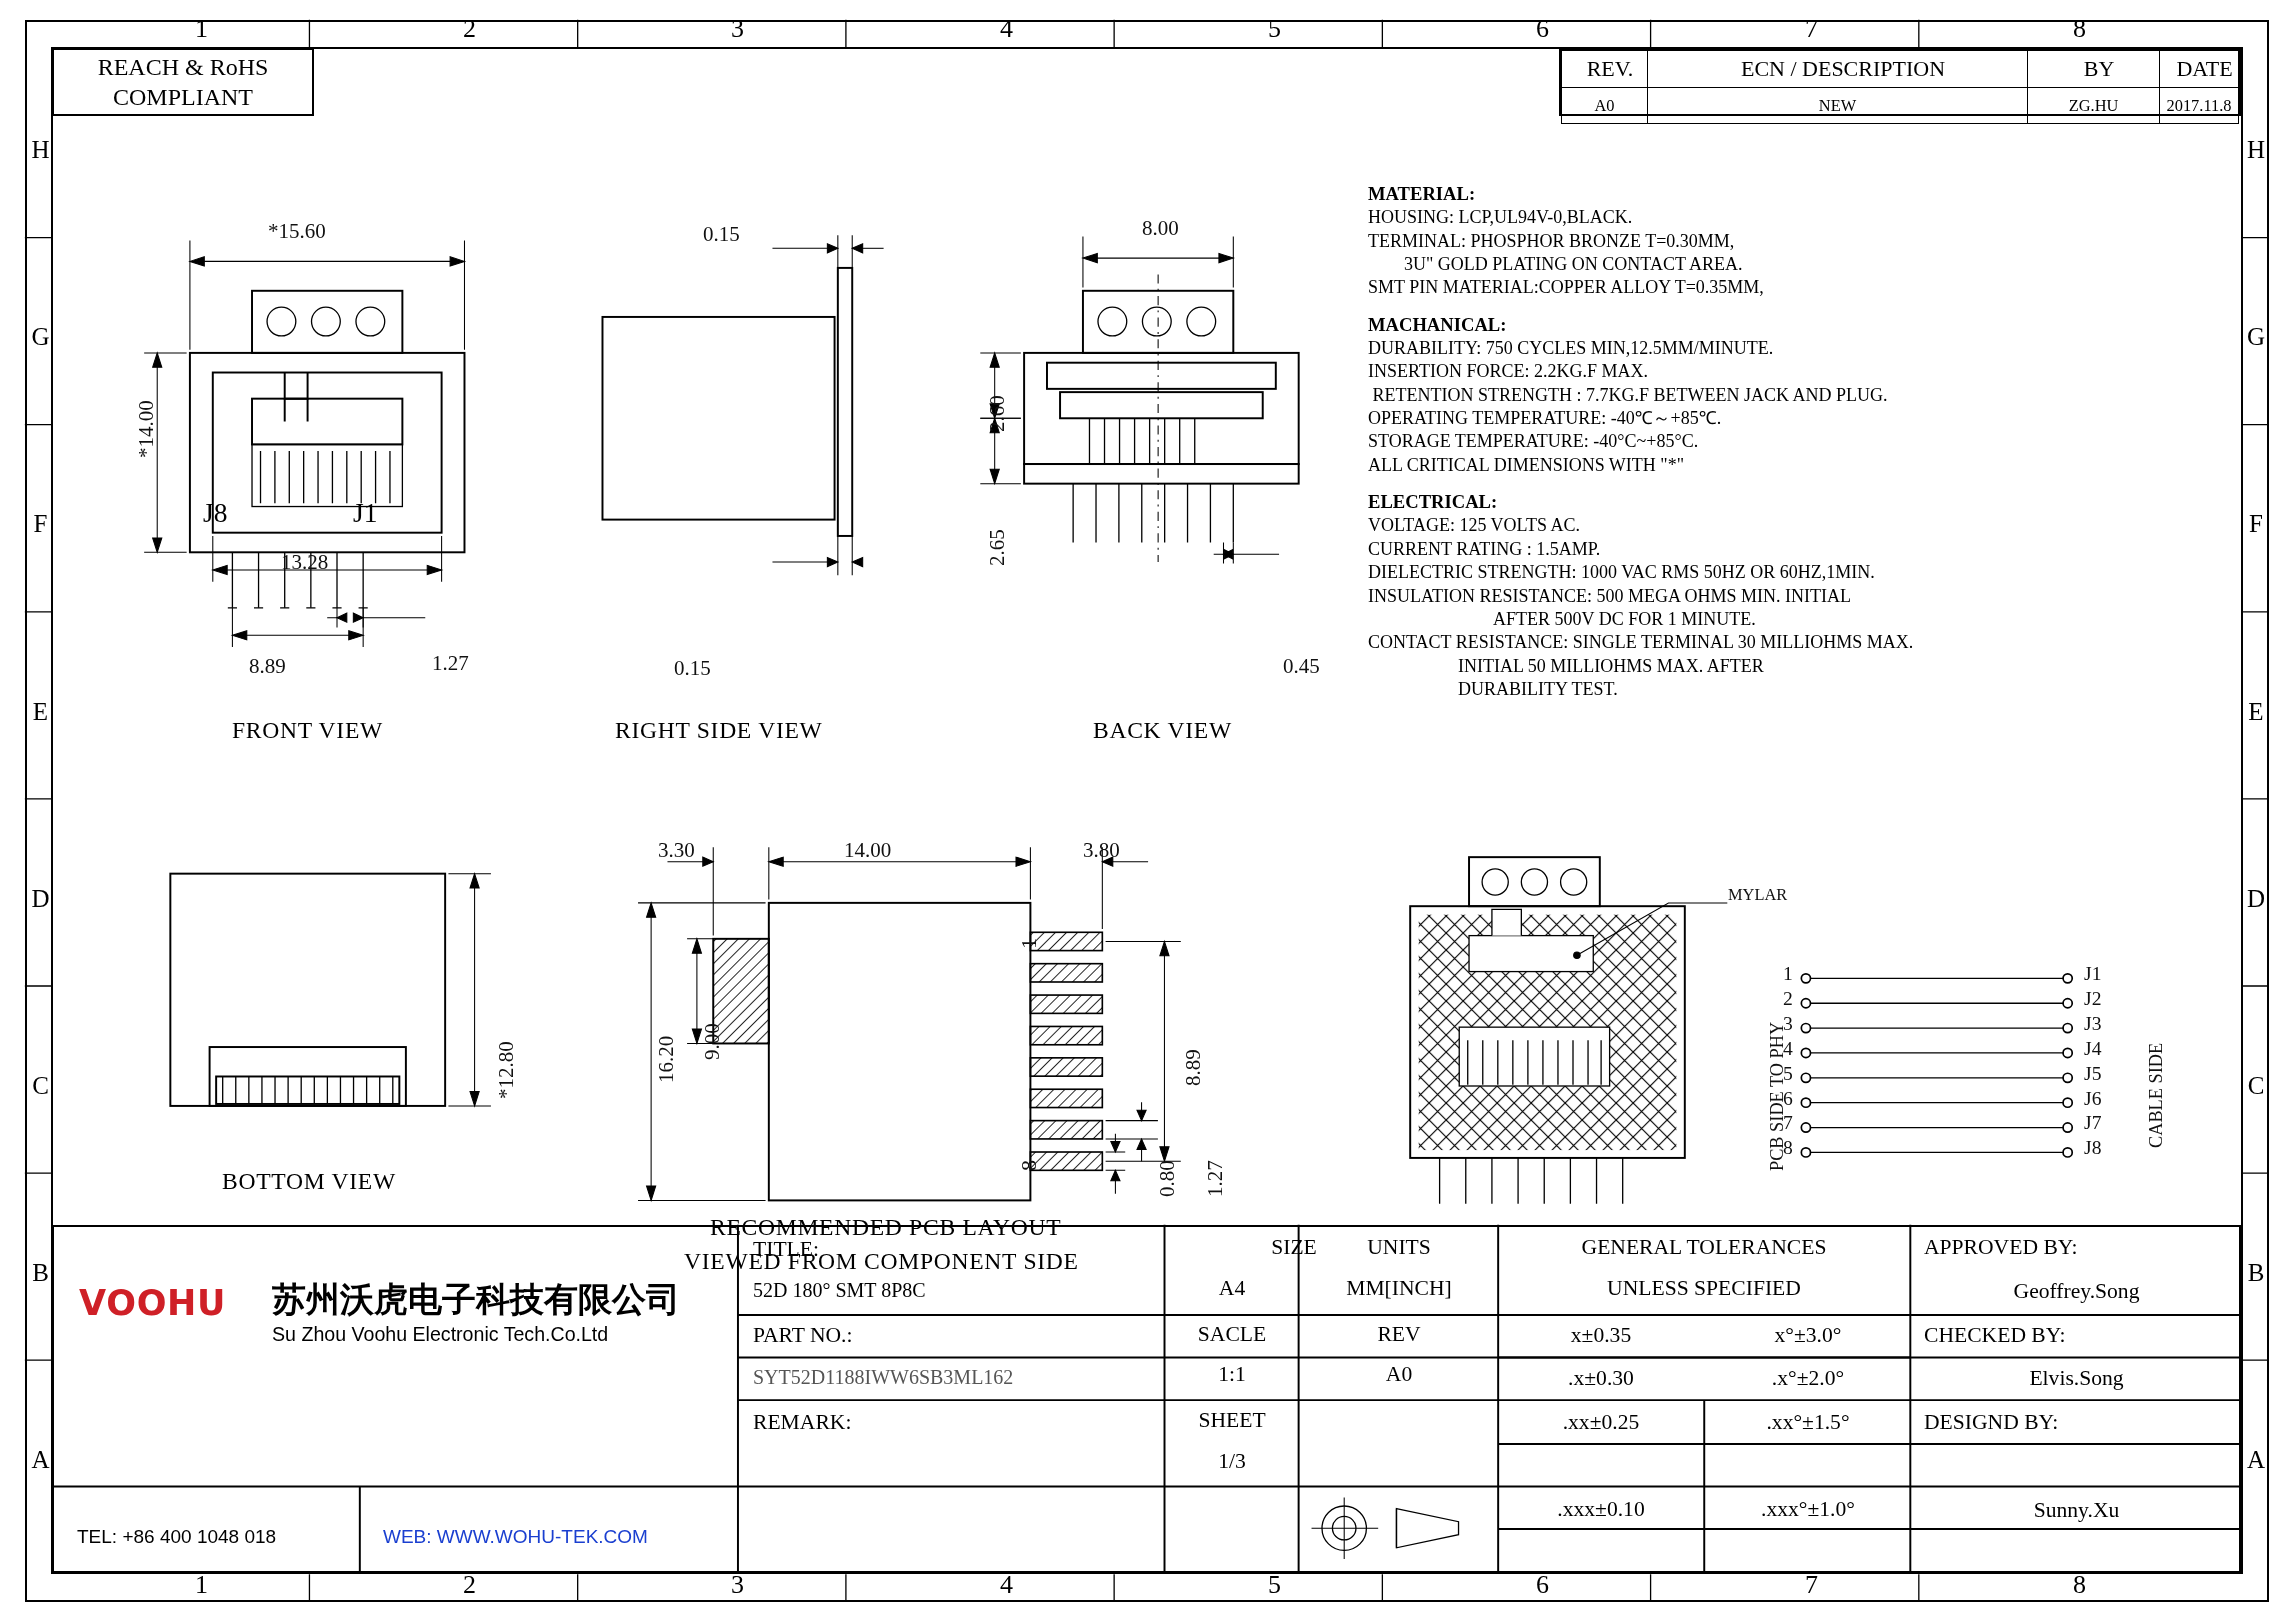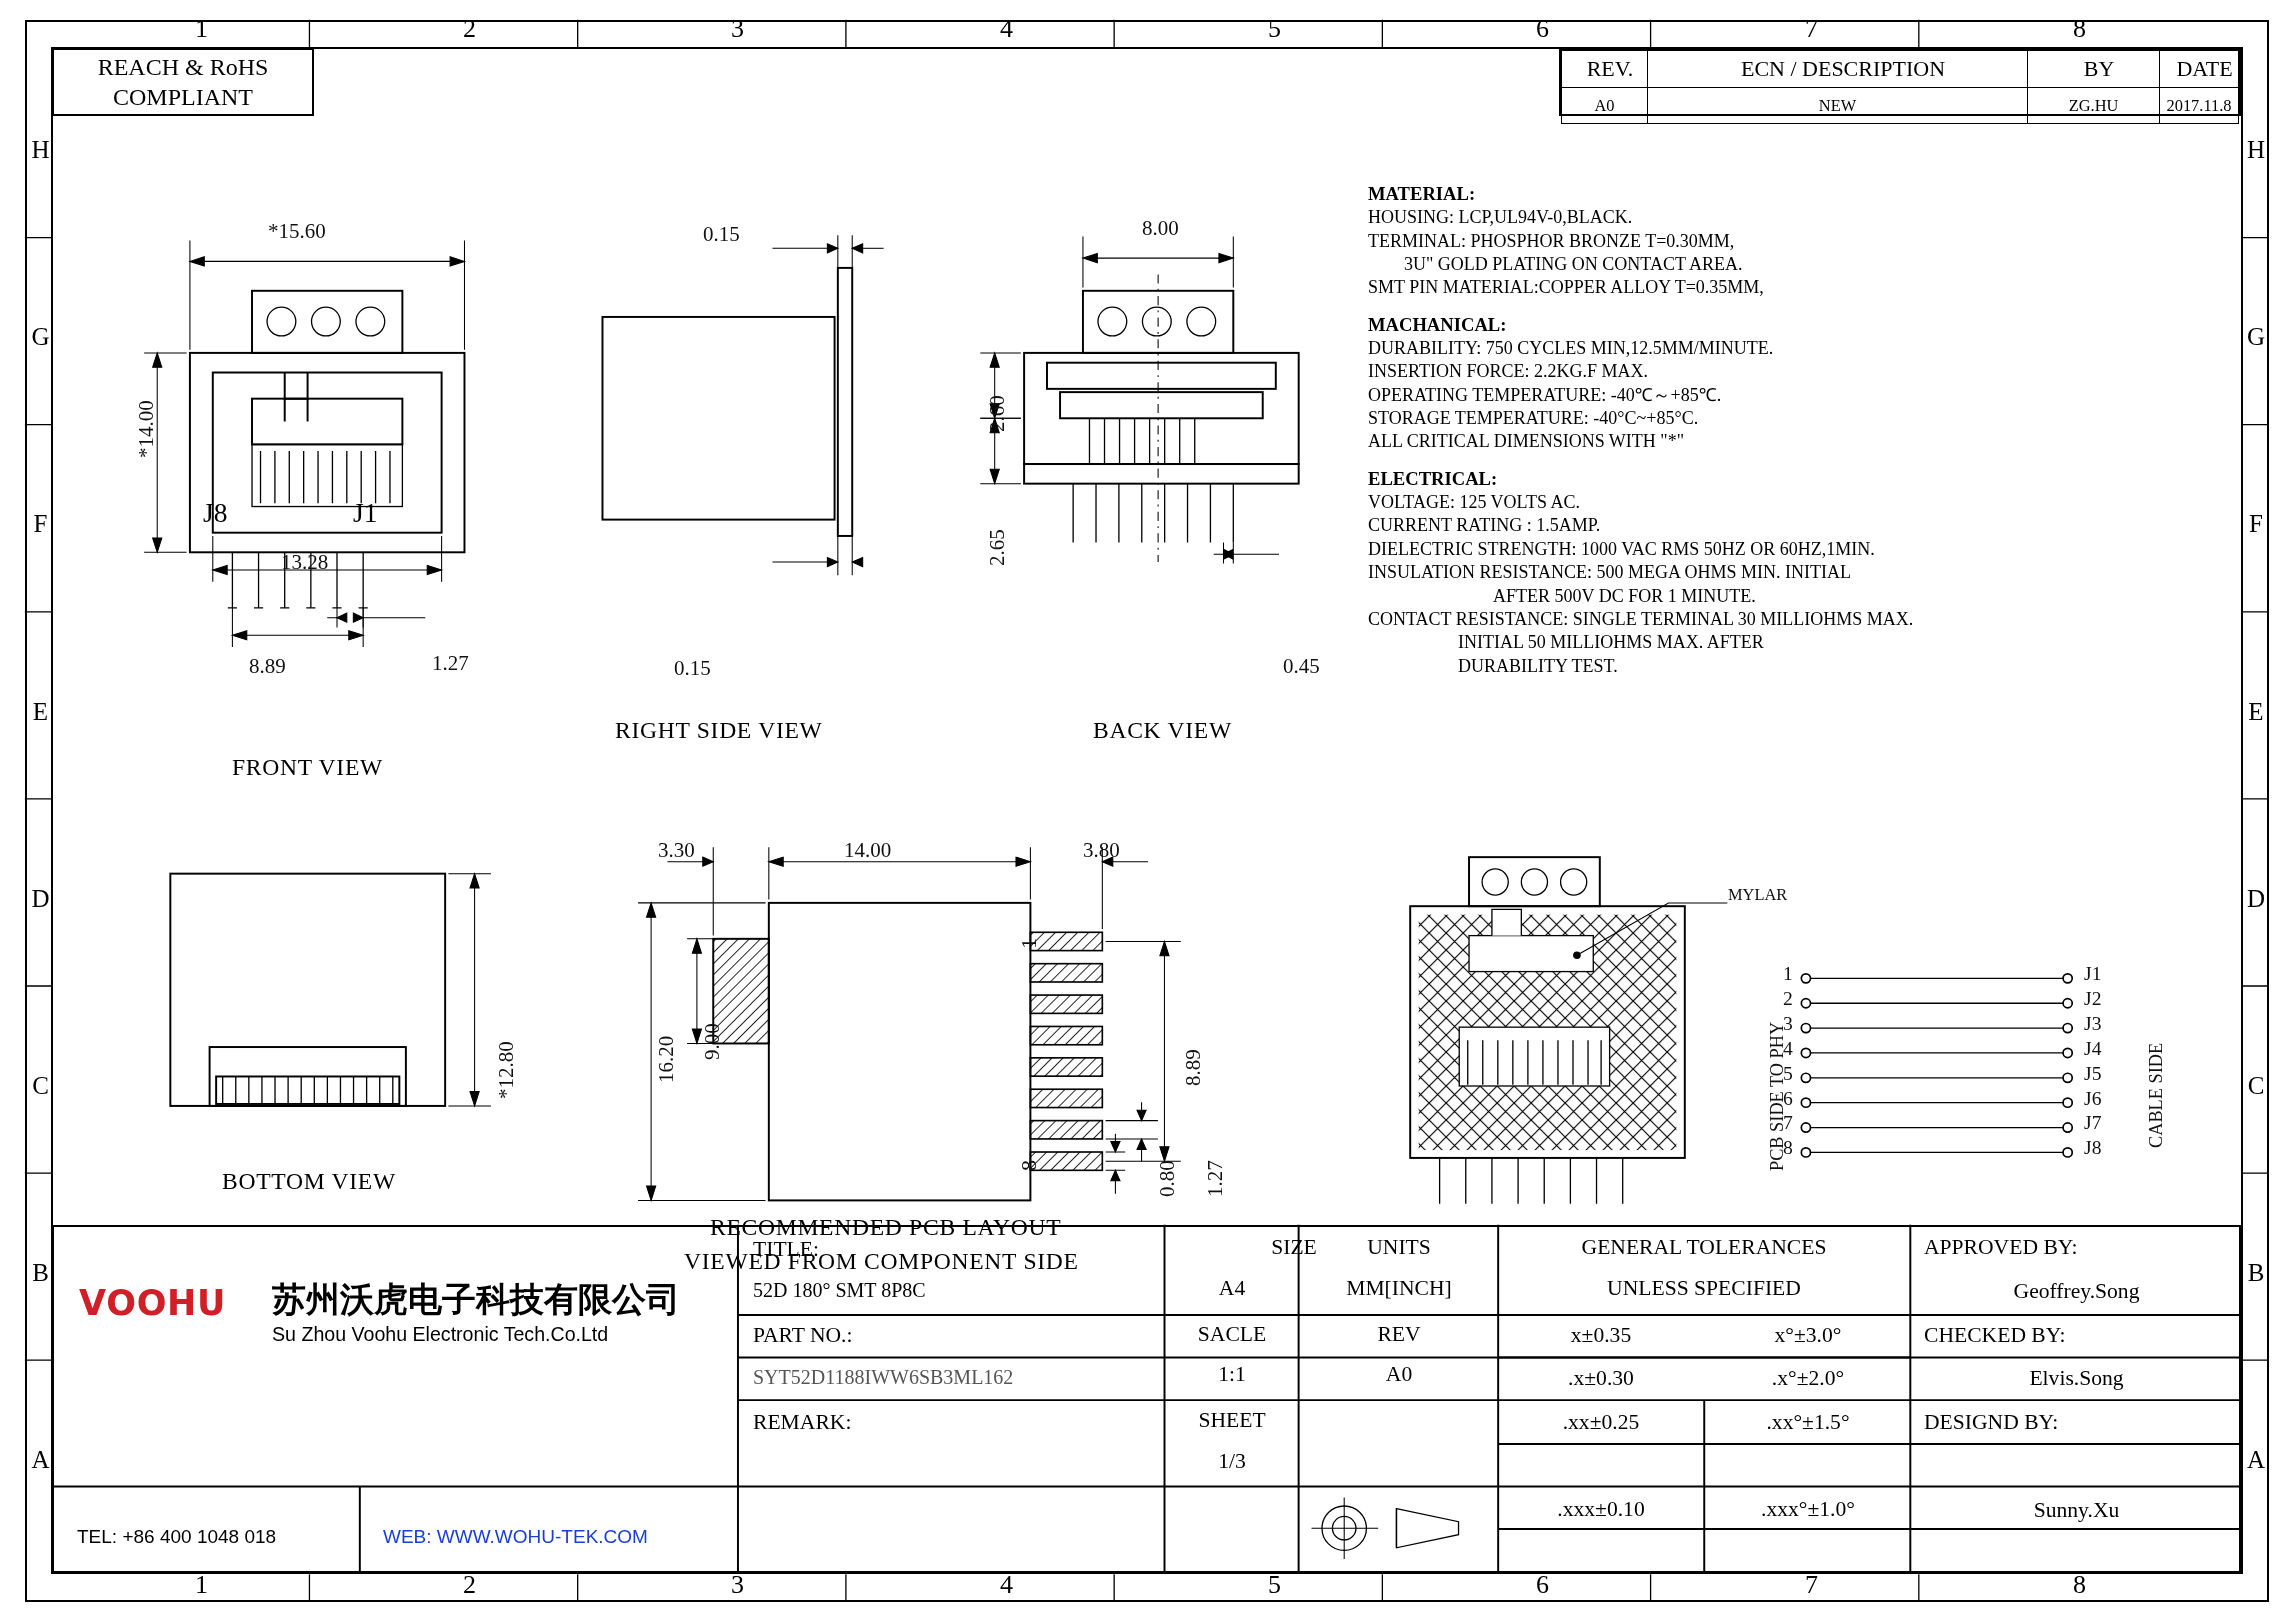--- a/index.html
+++ b/index.html
@@ -190,21 +190,21 @@
       <path d="M375,645 L360,638 L360,652 Z" class="fillblk"></path>
     </g>
   </svg>
   <div class="dim" style="left:268px;top:219px;">*15.60</div>
   <div class="dim dim-v" style="left:134px;top:458px;">*14.00</div>
   <div class="dim" style="left:281px;top:550px;">13.28</div>
   <div class="dim" style="left:249px;top:654px;">8.89</div>
   <div class="dim" style="left:432px;top:651px;">1.27</div>
   <div class="vlabel" style="left:203px;top:497px;font-size:27.5px;">J8</div>
   <div class="vlabel" style="left:353px;top:497px;font-size:27.5px;">J1</div>
-  <div class="viewname" style="left:232px;top:717px;margin-top:37px;">FRONT VIEW</div>
+  <div class="viewname" style="left:232px;top:717px;">FRONT VIEW</div>
 
   <svg width="406" height="523" style="left:576px;top:196px;" viewBox="0 0 620 800">
     <g class="ln">
       <rect x="40" y="185" width="355" height="310"></rect>
       <rect x="400" y="110" width="22" height="410"></rect>
     </g>
     <g class="lnthin">
 
       <path d="M400,110 L400,60 M422,110 L422,60"></path>
       <path d="M300,80 L398,80"></path>
@@ -443,20 +443,21 @@
   <div class="specs">
     <p class="hd">MATERIAL:</p>
     <p>HOUSING: LCP,UL94V-0,BLACK.</p>
     <p>TERMINAL: PHOSPHOR BRONZE T=0.30MM,</p>
     <p style="white-space:pre">        3U" GOLD PLATING ON CONTACT AREA.</p>
     <p>SMT PIN MATERIAL:COPPER ALLOY T=0.35MM,</p>
     <div class="gap"></div>
     <p class="hd">MACHANICAL:</p>
     <p>DURABILITY: 750 CYCLES MIN,12.5MM/MINUTE.</p>
     <p>INSERTION FORCE: 2.2KG.F MAX.</p>
+    <p style="white-space:pre"> RETENTION STRENGTH : 7.7KG.F BETWEEN JACK AND PLUG.</p>
     <p>OPERATING TEMPERATURE: -40℃～+85℃.</p>
     <p>STORAGE TEMPERATURE: -40°C~+85°C.</p>
     <p>ALL CRITICAL DIMENSIONS WITH "*"</p>
     <div class="gap"></div>
     <p class="hd">ELECTRICAL:</p>
     <p>VOLTAGE: 125 VOLTS AC.</p>
     <p>CURRENT RATING : 1.5AMP.</p>
     <p>DIELECTRIC STRENGTH: 1000 VAC RMS 50HZ OR 60HZ,1MIN.</p>
     <p>INSULATION RESISTANCE: 500 MEGA OHMS MIN. INITIAL</p>
     <p style="white-space:pre">                            AFTER 500V DC FOR 1 MINUTE.</p>

